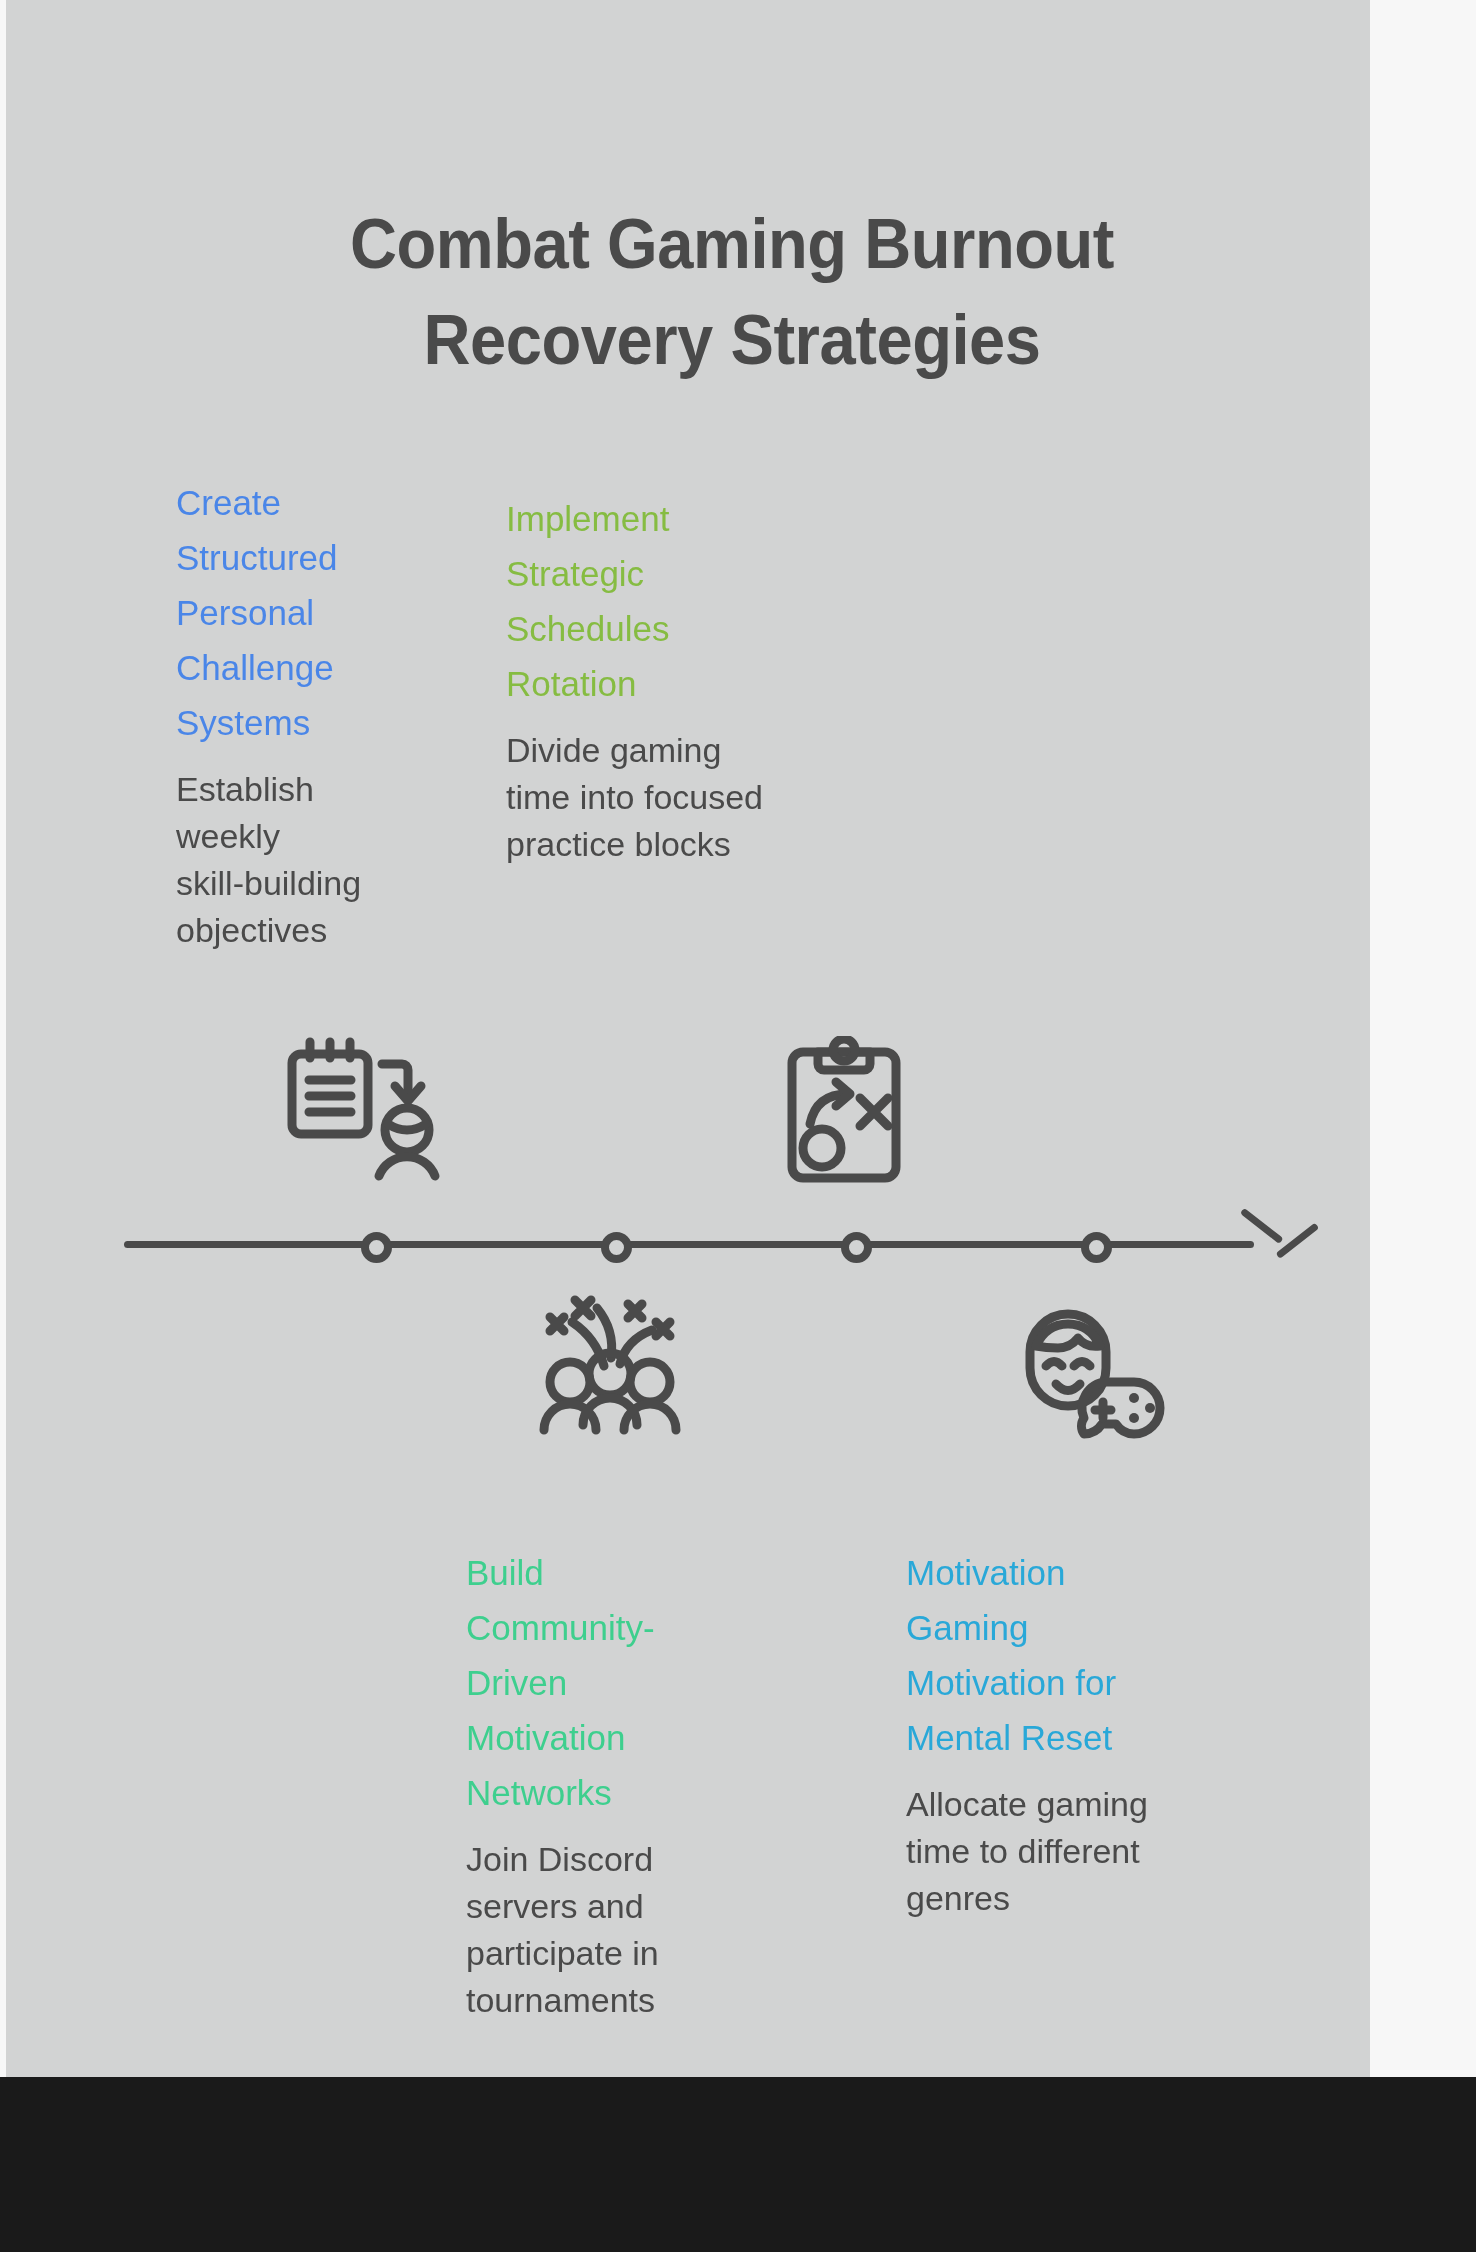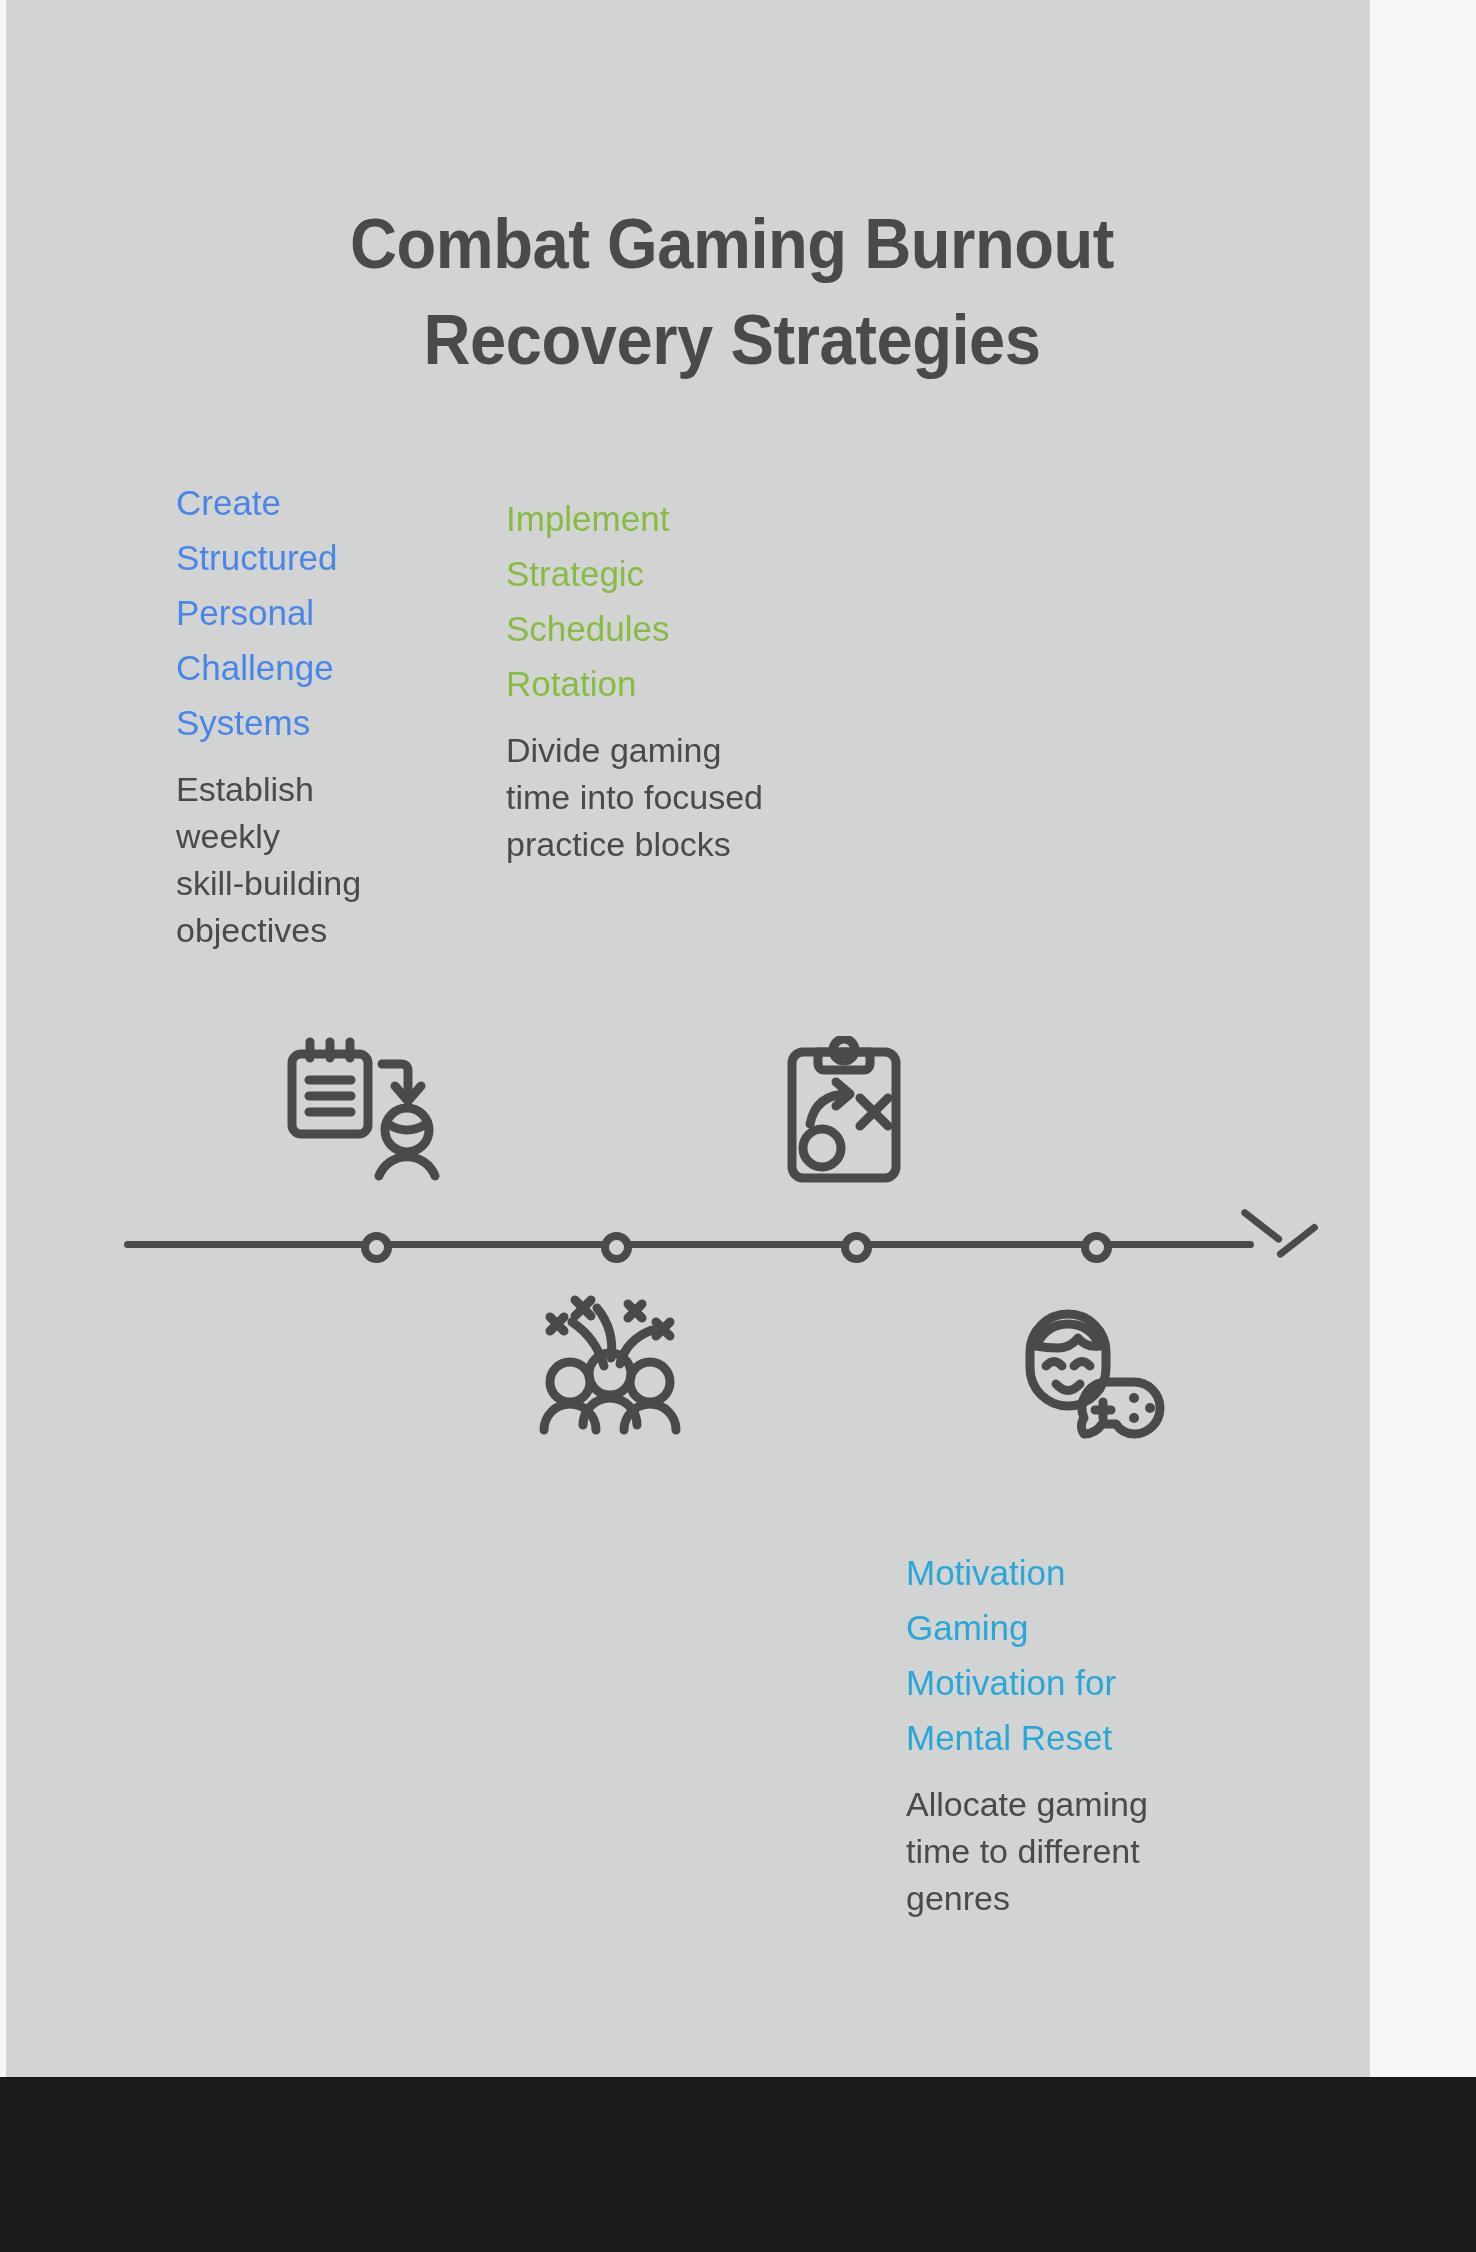--- a/index.html
+++ b/index.html
@@ -197,20 +197,35 @@
       <path d="M76 128 a26 26 0 0 1 22 -36 h28 a26 26 0 0 1 0 52 a22 22 0 0 1 -18 -10 h-14 a22 22 0 0 1 -18 10 a14 14 0 0 1 0 -16"></path>
 
       <path d="M95 112 v16 M87 120 h16"></path>
 
       <circle cx="126" cy="108" r="5" fill="#4a4a4a" stroke="none"></circle>
       <circle cx="142" cy="118" r="5" fill="#4a4a4a" stroke="none"></circle>
       <circle cx="126" cy="128" r="5" fill="#4a4a4a" stroke="none"></circle>
     </svg>
   </div>
 
+  <div class="col" id="col3">
+    <div class="head-txt" style="color: rgb(62, 207, 142);">
+      <div>Build</div>
+      <div>Community-</div>
+      <div>Driven</div>
+      <div>Motivation</div>
+      <div>Networks</div>
+    </div>
+    <div class="desc-txt">
+      <div>Join Discord</div>
+      <div>servers and</div>
+      <div>participate in</div>
+      <div>tournaments</div>
+    </div>
+  </div>
 
   <div class="col" id="col4">
     <div class="head-txt" style="color: rgb(41, 168, 216);">
       <div>Motivation</div>
       <div>Gaming</div>
       <div>Motivation for</div>
       <div>Mental Reset</div>
     </div>
     <div class="desc-txt">
       <div>Allocate gaming</div>

